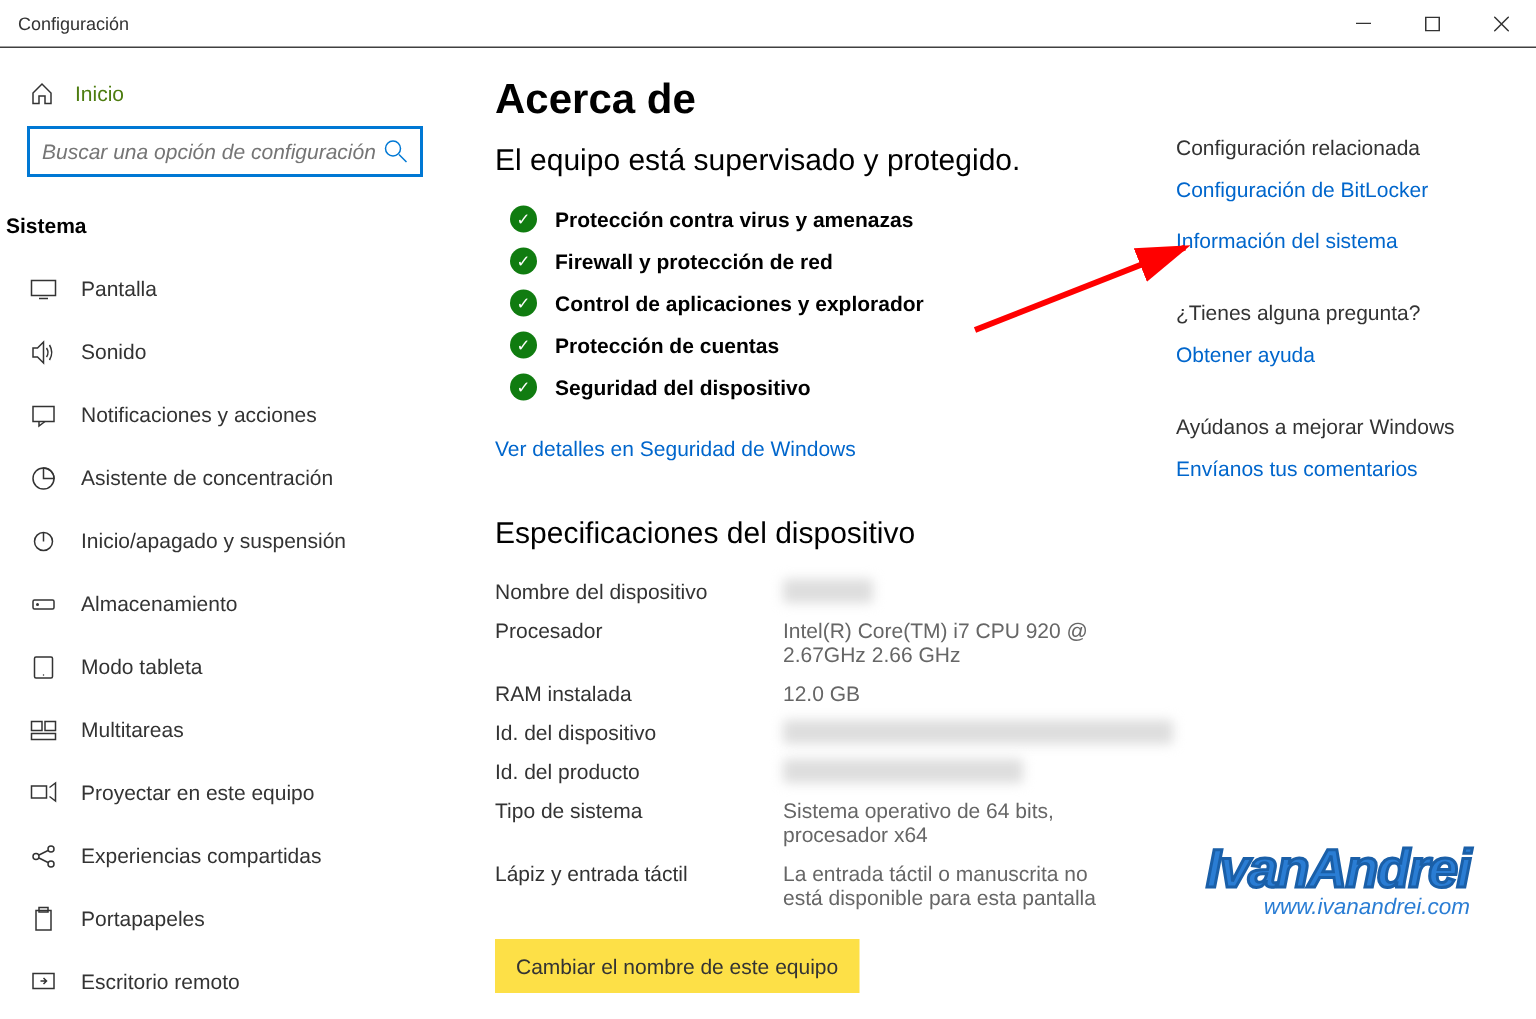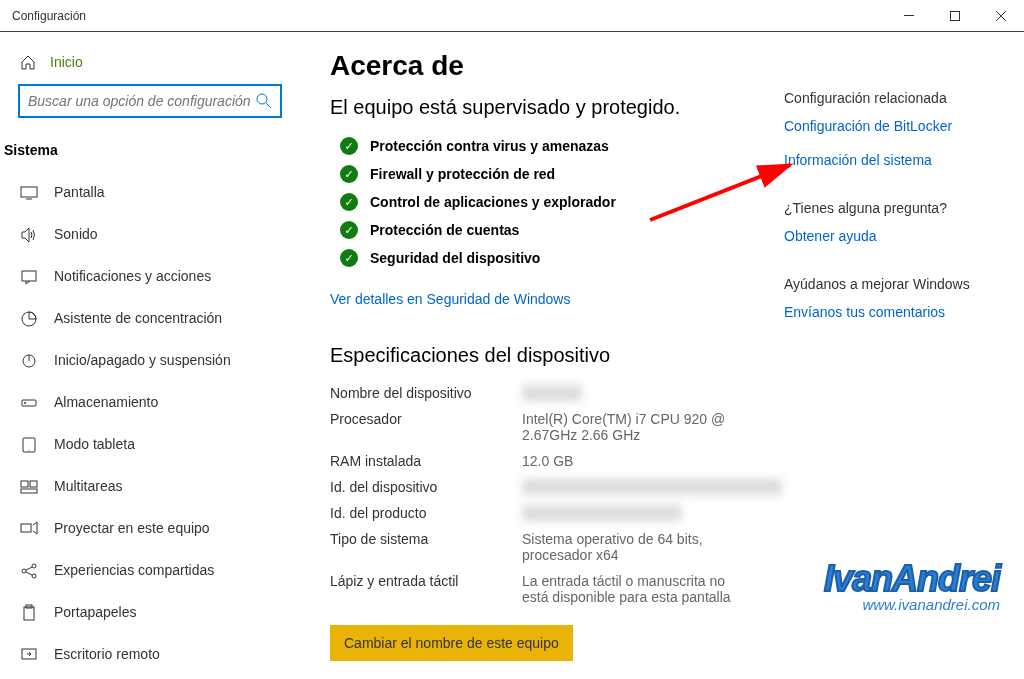--- a/index.html
+++ b/index.html
@@ -40,27 +40,27 @@
     .protect-label { font-size: 14px; font-weight: 600; color: #000; }
     
     .link { color: #0066cc; font-size: 14px; text-decoration: none; display: block; margin-top: 6px; cursor: pointer; }
     .link-inline { color: #0066cc; font-size: 14px; margin-top: 14px; display: inline-block; cursor: pointer; }
     
     .spec-row { display: flex; margin-bottom: 10px; gap: 32px; }
     .spec-label { width: 160px; font-size: 14px; color: #333; flex-shrink: 0; }
     .spec-value { font-size: 14px; color: #666; max-width: 280px; }
     .blurred { filter: blur(4px); background: #ddd; color: transparent; border-radius: 2px; display: inline-block; min-height: 14px; }
     
-    .rename-btn { background: #eab308; border: none; padding: 10px 14px; font-size: 14px; margin-top: 10px; cursor: pointer; color: #333; }
+    .rename-btn { background: #fde047; border: none; padding: 10px 14px; font-size: 14px; margin-top: 10px; cursor: pointer; color: #333; }
     
     .related-heading { font-size: 14px; color: #333; margin-bottom: 12px; }
     .related-link { color: #0066cc; font-size: 14px; display: block; margin-bottom: 32px; cursor: pointer; }
     
     .arrow { position: absolute; pointer-events: none; }
-    .watermark { position: absolute; right: 24px; bottom: 66px; font-family: Arial, sans-serif; }
+    .watermark { position: absolute; right: 44px; bottom: 66px; font-family: Arial, sans-serif; }
     .watermark-main { font-size: 36px; font-weight: 900; font-style: italic; color: #2a7dd4; -webkit-text-stroke: 2px #1a5fa8; letter-spacing: -1px; }
     .watermark-sub { font-size: 15px; color: #2a7dd4; font-style: italic; text-align: right; margin-top: -4px; }
     
     .specs-section { margin-top: 36px; }
   </style>
 </head>
 <body>
 
 <div class="titlebar">
   <span class="titlebar-title">Configuración</span>

